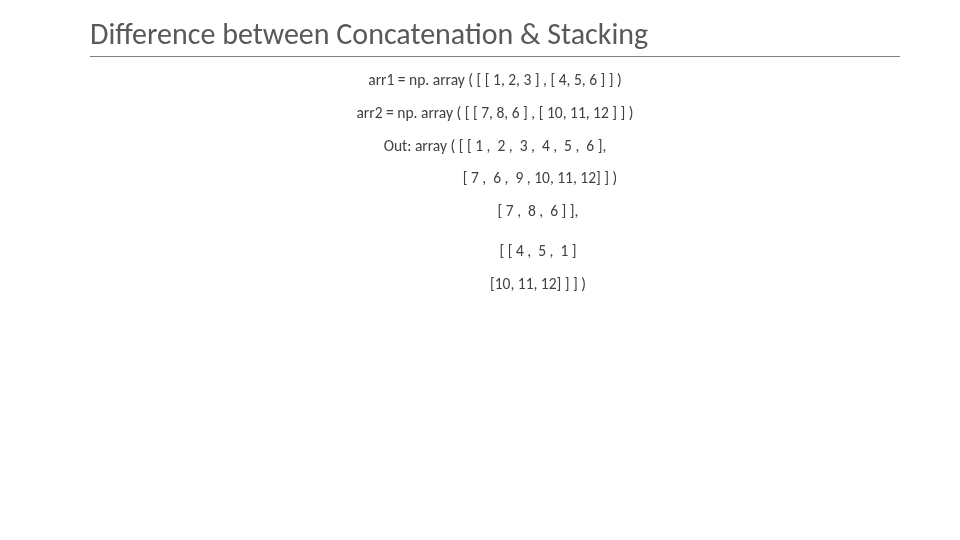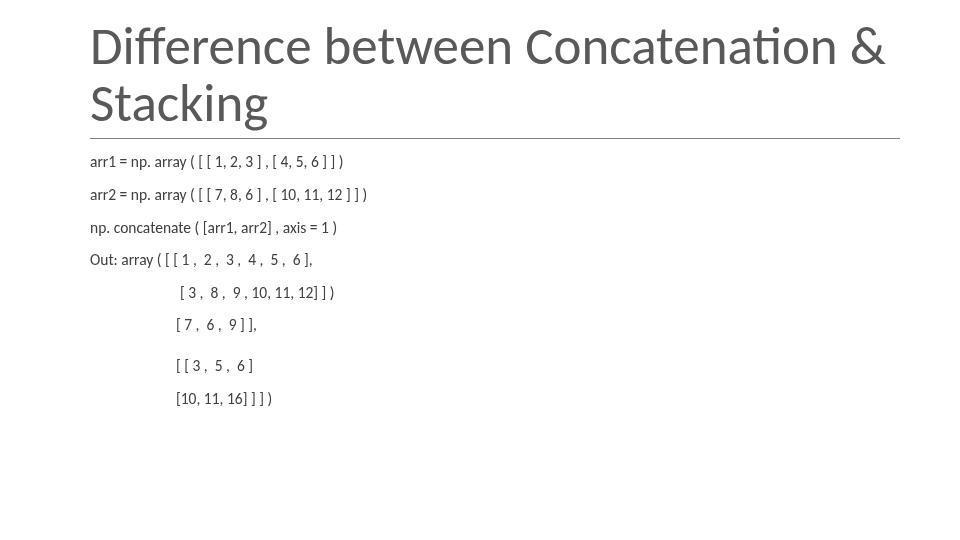--- a/index.html
+++ b/index.html
@@ -15,58 +15,58 @@
   .slide {
     box-sizing: border-box;
     padding: 18px 60px 20px 90px;
     width: 960px;
     height: 540px;
     position: relative;
   }
   .title {
     font-family: "Calibri Light", "Calibri", "Segoe UI Light", Arial, sans-serif;
     font-weight: 300;
-    font-size: 53px;
+    font-size: 30px;
     line-height: 1.08;
     color: #595959;
     margin: 0 0 6px 0;
     letter-spacing: 0px;
   }
   .title-rule {
     border: none;
     border-top: 1px solid #808080;
     margin: 4px 0 14px 0;
     width: 100%;
   }
   .body-line {
     font-size: 15.5px;
     color: #404040;
     margin: 0 0 14px 0;
     line-height: 1.2;
     white-space: pre;
     font-family: "Calibri", "Segoe UI", Arial, sans-serif;
+    text-align: center;
   }
   .indent1 {
     padding-left: 90px;
   }
   .indent2 {
     padding-left: 86px;
   }
   .extra-gap {
     margin-top: 22px;
   }
 </style>
 </head>
 <body>
 
 <div class="slide">
   <h1 class="title">Difference between Concatenation &amp; Stacking</h1>
   <hr class="title-rule">
 
   <div class="body-line">arr1 = np. array ( [ [ 1, 2, 3 ] , [ 4, 5, 6 ] ] )</div>
   <div class="body-line">arr2 = np. array ( [ [ 7, 8, 6 ] , [ 10, 11, 12 ] ] )</div>
-  <div class="body-line">np. concatenate ( [arr1, arr2] , axis = 1 )</div>
   <div class="body-line">Out: array ( [ [ 1 ,  2 ,  3 ,  4 ,  5 ,  6 ],</div>
-  <div class="body-line indent1">[ 3 ,  8 ,  9 , 10, 11, 12] ] )</div>
-  <div class="body-line indent2">[ 7 ,  6 ,  9 ] ],</div>
-  <div class="body-line indent2 extra-gap">[ [ 3 ,  5 ,  6 ]</div>
-  <div class="body-line indent2">[10, 11, 16] ] ] )</div>
+  <div class="body-line indent1">[ 7 ,  6 ,  9 , 10, 11, 12] ] )</div>
+  <div class="body-line indent2">[ 7 ,  8 ,  6 ] ],</div>
+  <div class="body-line indent2 extra-gap">[ [ 4 ,  5 ,  1 ]</div>
+  <div class="body-line indent2">[10, 11, 12] ] ] )</div>
 </div>
 
 </body></html>

